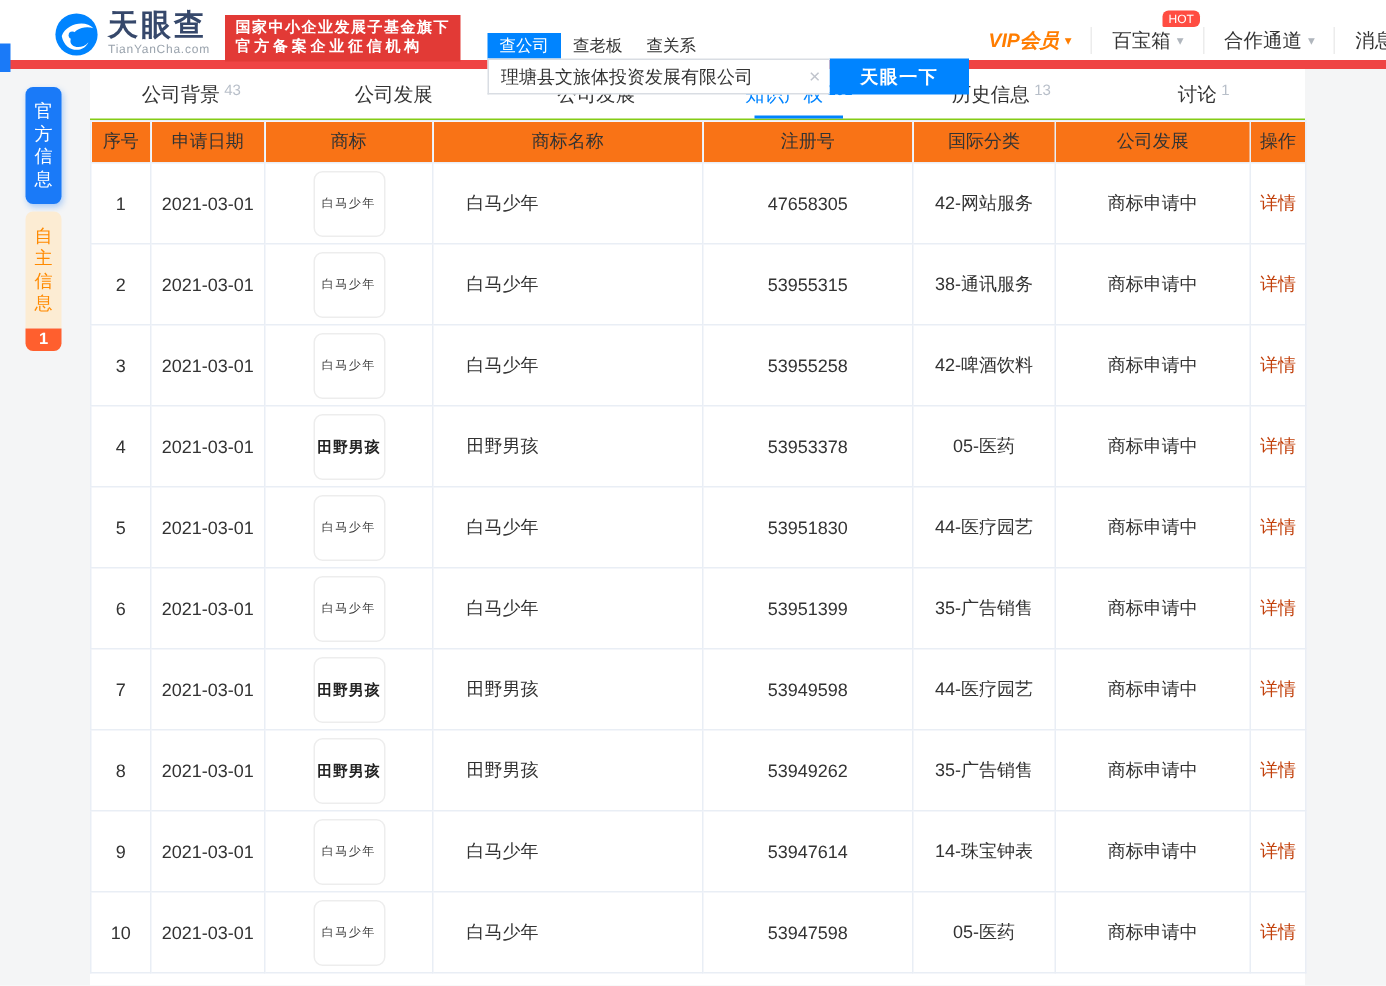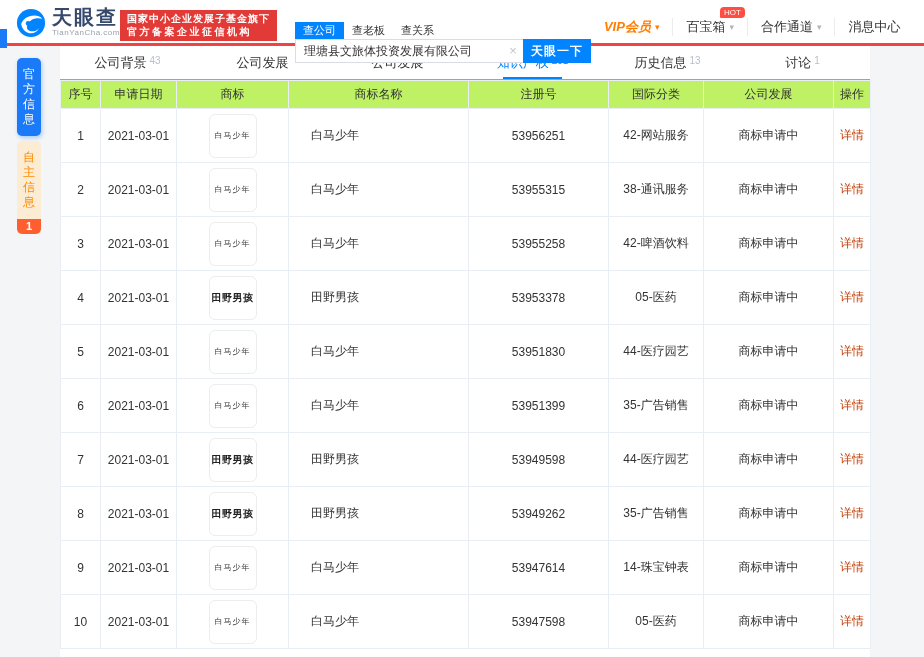--- a/index.html
+++ b/index.html
@@ -1,42 +1,42 @@
 <!DOCTYPE html>
 <html><head>
 <meta charset="utf-8">
 <style>
   * { margin:0; padding:0; box-sizing:border-box; }
   html,body { width:924px; height:657px; overflow:hidden; background:#f4f5f6;
     font-family:"Liberation Sans","DejaVu Sans",sans-serif; }
 
   
-  .header { height:46px; background:#fff; border-bottom:3px solid #ef4444;
-    display:flex; align-items:flex-start; padding:6px 28px 0 16px; position:relative; z-index:2; }
+  .header { height:46px; background:#fff; border-bottom:6px solid #ef4444;
+    display:flex; align-items:flex-start; padding:6px 28px 0 36px; position:relative; z-index:2; }
   .logo { display:flex; align-items:center; }
   .logo-icon { width:30px; height:30px; margin-top:2px; }
   .logo-text { margin-left:6px; line-height:1; }
   .brand-name { font-size:20px; font-weight:bold; color:#36486b; letter-spacing:2px; }
   .brand-domain { font-size:8px; color:#9aa3ad; margin-top:2px; letter-spacing:.5px; }
-  .gov-badge { background:#e23a36; color:#fff; margin-top:4px;
+  .gov-badge { background:#e23a36; color:#fff; margin-left:10px; margin-top:4px;
     padding:3px 7px; line-height:1.25; }
   .gov-badge div { font-size:10px; font-weight:bold; letter-spacing:1px; white-space:nowrap; }
   .gov-badge div:last-child { letter-spacing:2.5px; }
 
   .search-block { margin-left:18px; margin-top:0; }
   .search-tabs { display:flex; align-items:flex-start; height:16px;margin-top:16px; }
   .search-tab { font-size:11px; color:#333; padding:1px 8px 2px; cursor:pointer; }
   .search-tab.active { background:#0084ff; color:#fff; }
   .search-row { display:flex; margin-top:1px; }
   .search-input-wrap { position:relative; width:228px; }
   .search-input-wrap input { width:100%; height:24px; border:1px solid #d9dde3; border-right:none;
     padding:0 22px 0 8px; font-size:12px; color:#333; outline:none;
     font-family:"Liberation Sans","DejaVu Sans",sans-serif; }
   .clear-x { position:absolute; right:6px; top:4px; color:#c0c4cc; font-size:13px; cursor:pointer; }
-  .search-btn { height:24px; width:68px; background:#0084ff; color:#fff; border:none;
+  .search-btn { height:24px; width:93px; background:#0084ff; color:#fff; border:none;
     font-size:12px; font-weight:bold; cursor:pointer; letter-spacing:1px;
     font-family:"Liberation Sans","DejaVu Sans",sans-serif; }
 
   .top-nav { margin-left:auto; display:flex; align-items:center; margin-top:12px; }
   .nav-item { position:relative; font-size:13px; color:#333; padding:0 13px; cursor:pointer;
     display:flex; align-items:center; white-space:nowrap; }
   .nav-item + .nav-item { border-left:1px solid #ececec; }
   .nav-item.accent { color:#ff7d00; font-weight:bold; font-style:italic; }
   .caret { font-size:9px; color:#b0b6bd; margin-left:4px; }
   .nav-item.accent .caret { color:#ff7d00; }
@@ -62,21 +62,21 @@
   .tab { flex:1; display:flex; align-items:center; justify-content:center; cursor:pointer;
     font-size:13px; color:#333; position:relative; }
   .tab-count { font-size:10px; color:#b8bfc9; margin-left:3px; margin-top:-4px; }
   .tab.active .tab-label, .tab.active .tab-count { color:#0084ff; }
   .tab.active::after { content:""; position:absolute; bottom:0; left:28%; right:28%;
     height:2px; background:#0084ff; }
 
   table { width:810px; border-collapse:collapse; table-layout:fixed; }
   th, td { border:1px solid #e9eef5; font-size:12px; color:#333; text-align:center;
     font-weight:normal; overflow:hidden; }
-  th { height:28px; background:#bef264; }
+  th { height:28px; background:#f97316; }
   td { height:54px; }
   td.name-cell { text-align:left; padding-left:22px; }
   .mark-box { width:48px; height:44px; border:1px solid #ededed; border-radius:6px;
     margin:0 auto; display:flex; align-items:center; justify-content:center; cursor:pointer;
     background:#fff; }
   .mark-script { font-family:"DejaVu Serif","Liberation Serif",serif; font-size:8px;
     letter-spacing:1px; color:#3a3a3a; }
   .mark-bold { font-family:"DejaVu Serif","Liberation Serif",serif; font-size:10px;
     font-weight:bold; letter-spacing:.5px; color:#222; }
   .detail-link { color:#c2410c; text-decoration:none; cursor:pointer; }
@@ -206,21 +206,21 @@
           </tr>
         </thead>
       <tbody id="tbody">
           <tr>
             <td>1</td>
             <td>2021-03-01</td>
             <td>
               <div class="mark-box mark-script">白马少年</div>
             </td>
             <td class="name-cell">白马少年</td>
-            <td>53956251</td>
+            <td>47658305</td>
             <td>42-网站服务</td>
             <td>商标申请中</td>
             <td><a class="detail-link" href="javascript:void(0)">详情</a></td>
           </tr>
           <tr>
             <td>2</td>
             <td>2021-03-01</td>
             <td>
               <div class="mark-box mark-script">白马少年</div>
             </td>

